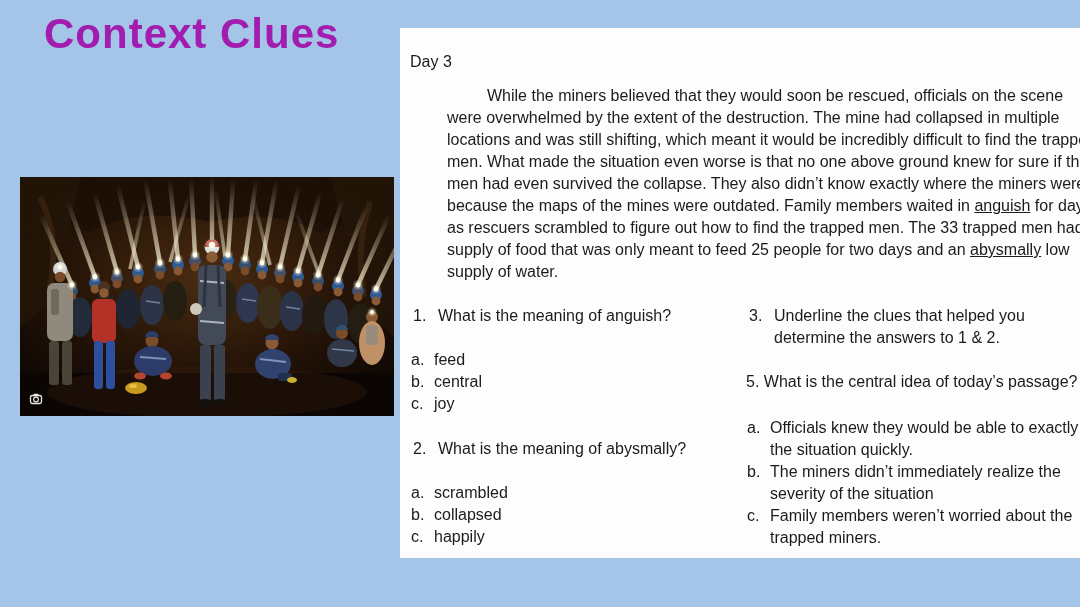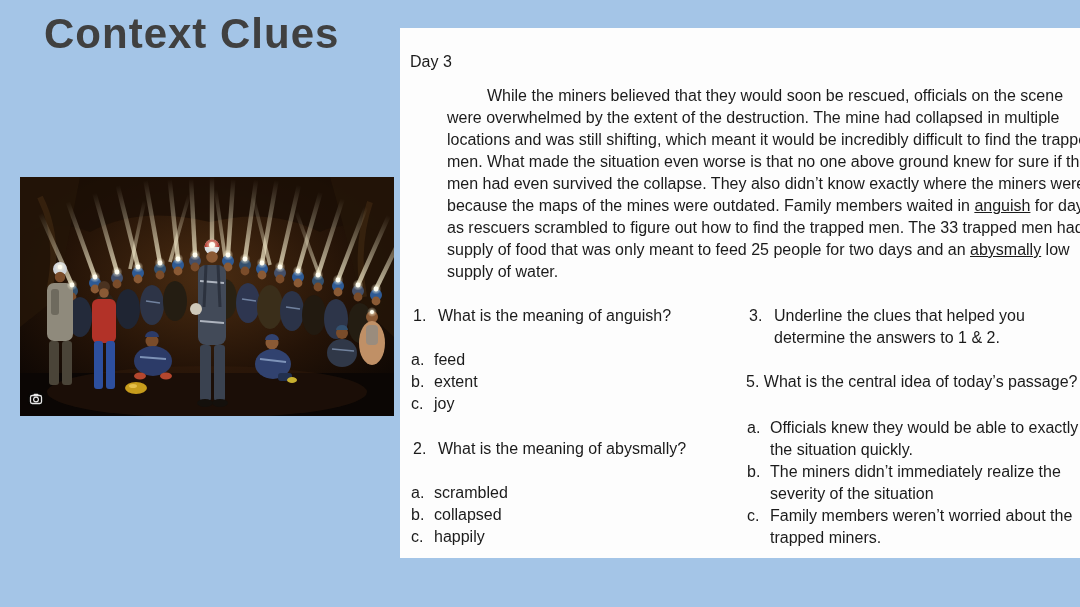--- a/index.html
+++ b/index.html
@@ -7,21 +7,21 @@
   body {
     position:relative;
     background:#a4c5e7;
     font-family:"Liberation Sans", sans-serif;
     color:#1b1b1b;
     overflow:hidden;
   }
   .title {
     position:absolute; left:44px; top:10px;
     font-size:42px; font-weight:bold; letter-spacing:1px;
-    color:#404040;
+    color:#a21caf;
   }
   .photo {
     position:absolute; left:20px; top:177px; width:374px; height:239px;
     background:#0b0604;
   }
   .photo svg { display:block; width:100%; height:100%; }
   .panel {
     position:absolute; left:400px; top:28px; width:702px; height:530px;
     background:#fdfdfd;
     padding:23px 10px;
@@ -321,21 +321,21 @@
         <span class="q-num">1.</span>
         <span class="q-text">What is the meaning of anguish?</span>
       </div>
       <div class="options">
         <div class="opt-row">
           <span class="opt-letter">a.</span>
           <span class="opt-text">feed</span>
         </div>
         <div class="opt-row">
           <span class="opt-letter">b.</span>
-          <span class="opt-text">extent</span>
+          <span class="opt-text">central</span>
         </div>
         <div class="opt-row">
           <span class="opt-letter">c.</span>
           <span class="opt-text">joy</span>
         </div>
       </div>
 
       <div class="q-row q2-block">
         <span class="q-num">2.</span>
         <span class="q-text">What is the meaning of abysmally?</span>

